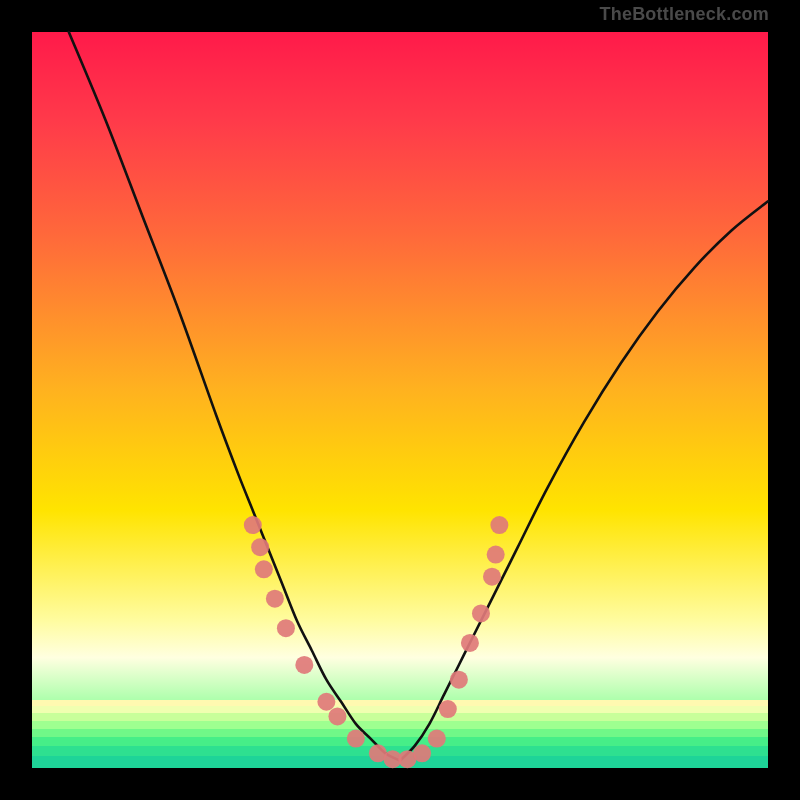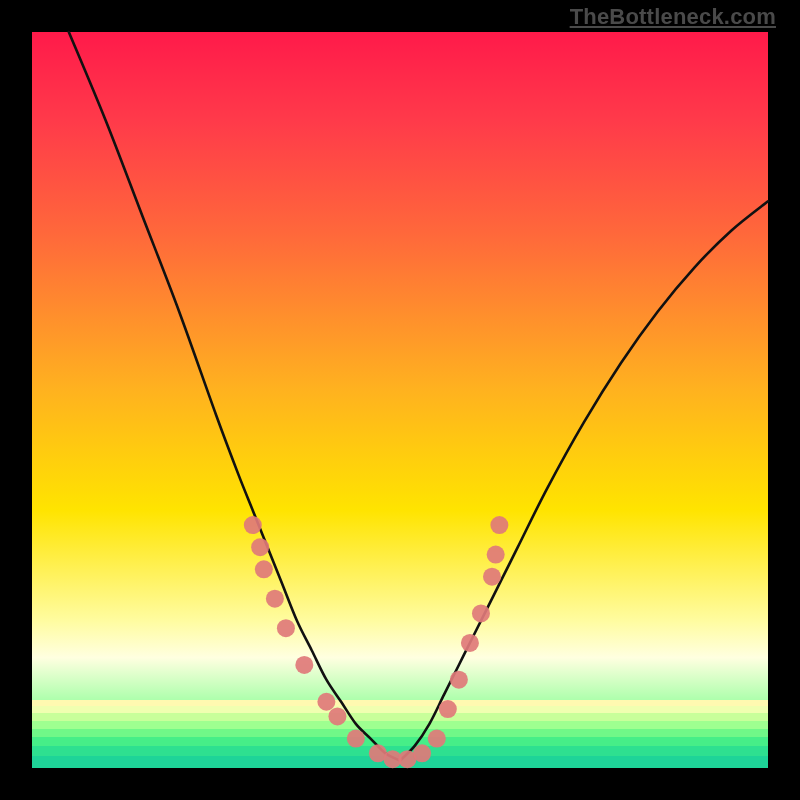--- a/index.html
+++ b/index.html
@@ -43,26 +43,25 @@
     height: 74px;
     pointer-events: none;
   }
   .green-stripes div {
     position: absolute;
     left: 0; right: 0;
   }
   .watermark {
     position: absolute;
     top: 4px;
-    right: 24px;
-    font-size: 22px;
+    right: 31px;
+    font-size: 18px;
     font-weight: 600;
     color: #4a4a4a;
     letter-spacing: 0.2px;
-    text-decoration: underline;
   }
   svg.curves {
     position: absolute;
     left: 0; top: 0;
     width: 736px;
     height: 736px;
     overflow: visible;
   }
 </style>
 </head>

